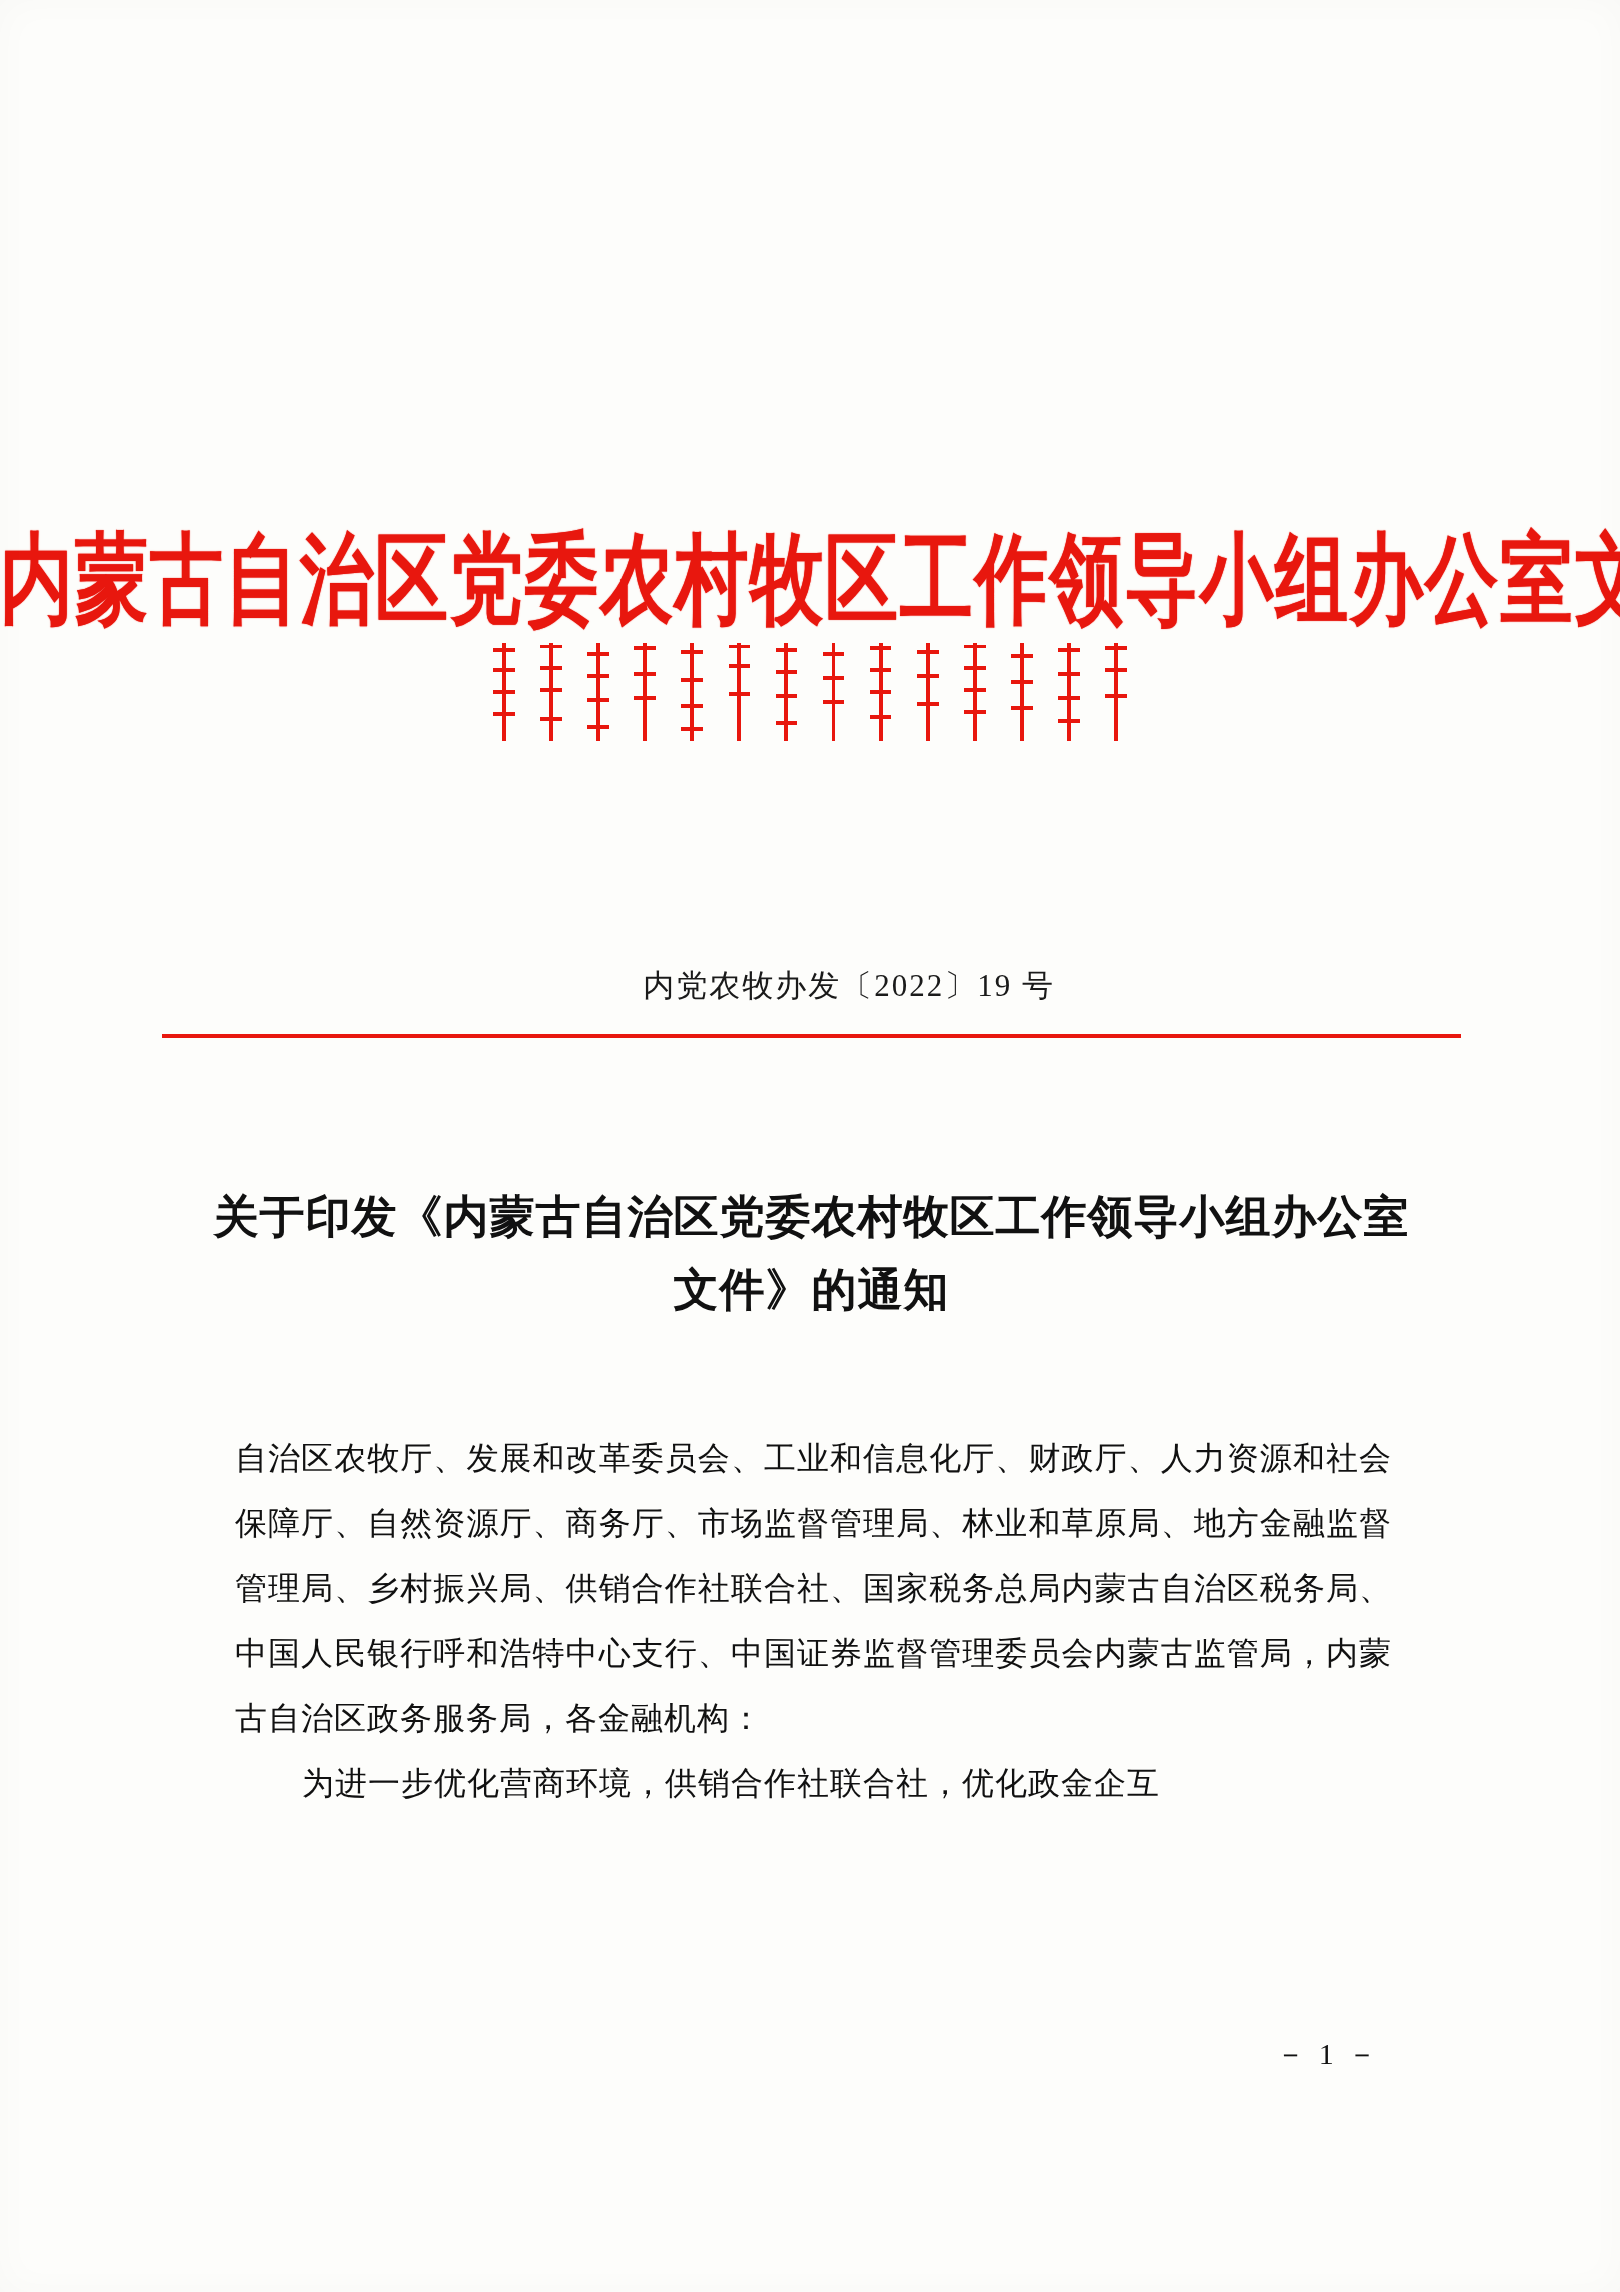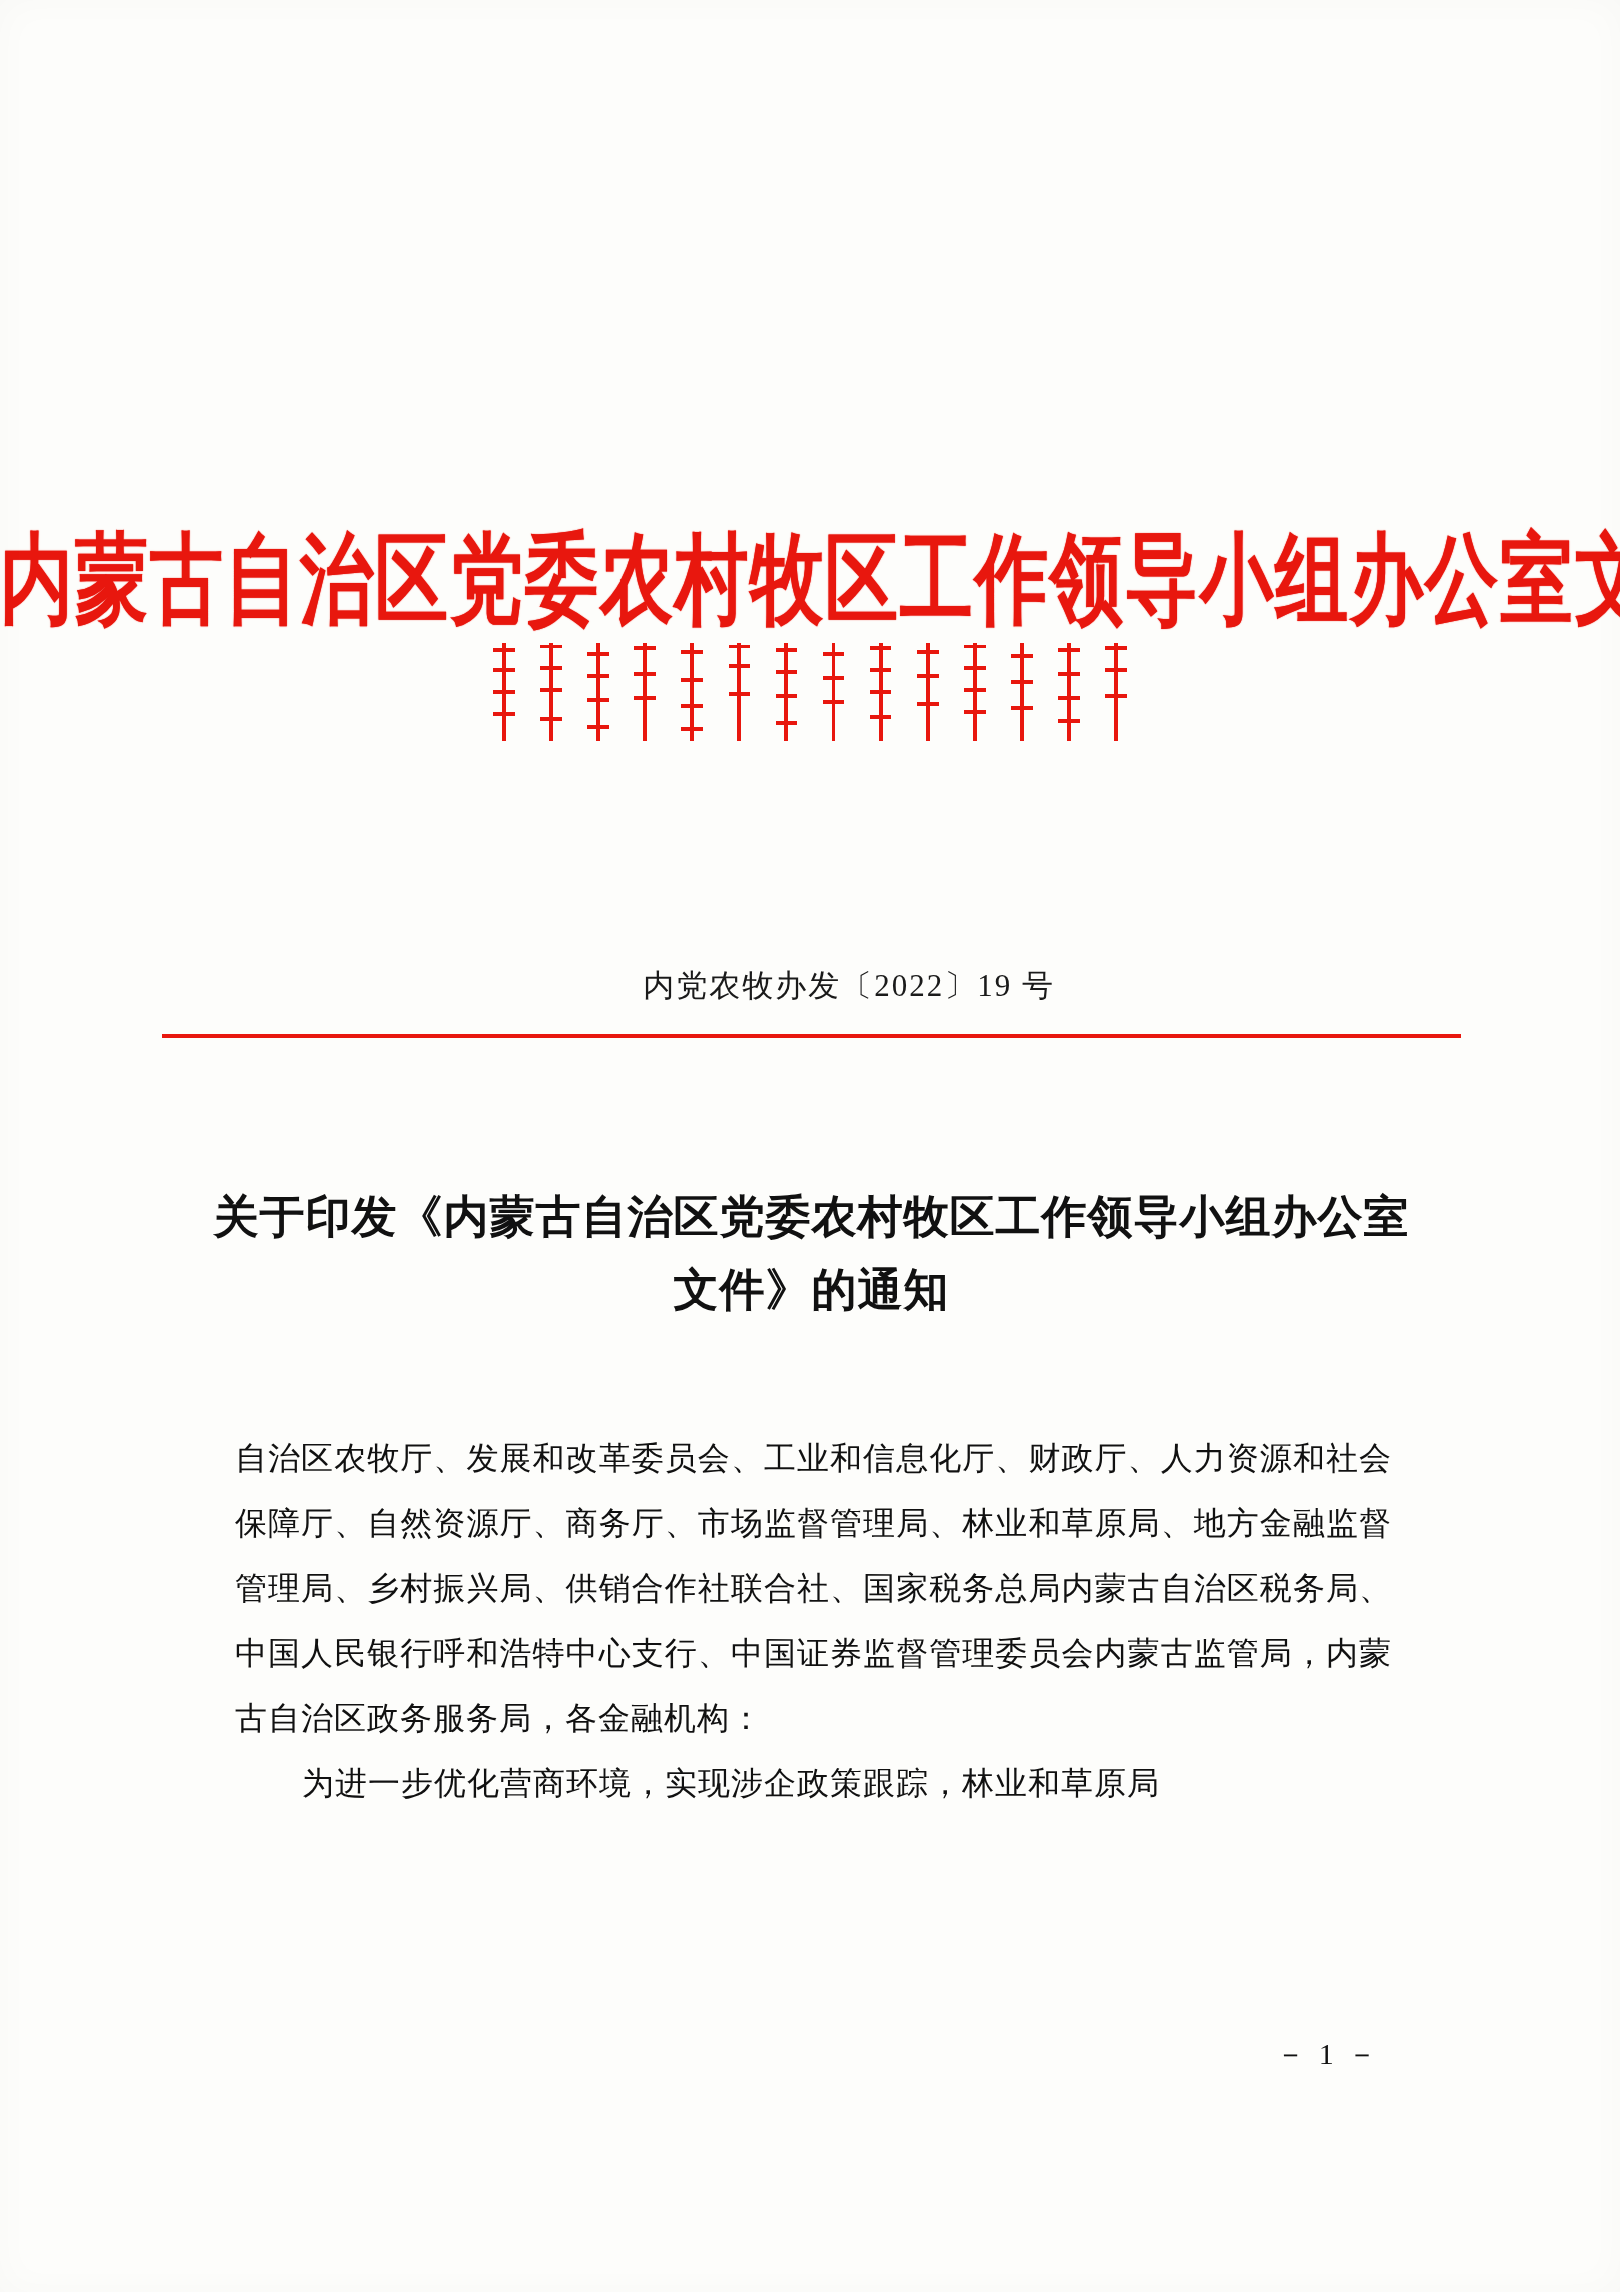--- a/index.html
+++ b/index.html
@@ -242,20 +242,20 @@
   </div>
 
   <div class="docnum">内党农牧办发〔2022〕19 号</div>
 
   <div class="red-rule"></div>
 
   <div class="doc-title">关于印发《内蒙古自治区党委农村牧区工作领导小组办公室文件》的通知</div>
 
   <div class="body-block">
     <p>自治区农牧厅、发展和改革委员会、工业和信息化厅、财政厅、人力资源和社会保障厅、自然资源厅、商务厅、市场监督管理局、林业和草原局、地方金融监督管理局、乡村振兴局、供销合作社联合社、国家税务总局内蒙古自治区税务局、中国人民银行呼和浩特中心支行、中国证券监督管理委员会内蒙古监管局，内蒙古自治区政务服务局，各金融机构：</p>
-    <p class="indent">为进一步优化营商环境，实现涉企政策跟踪，林业和草原局</p>
+    <p class="indent">为进一步优化营商环境，供销合作社联合社，优化政金企互</p>
   </div>
 
   <div class="page-number">－ 1 －</div>
 
   <div class="scan-edge"></div>
 </div>
 
 
 </body></html>

